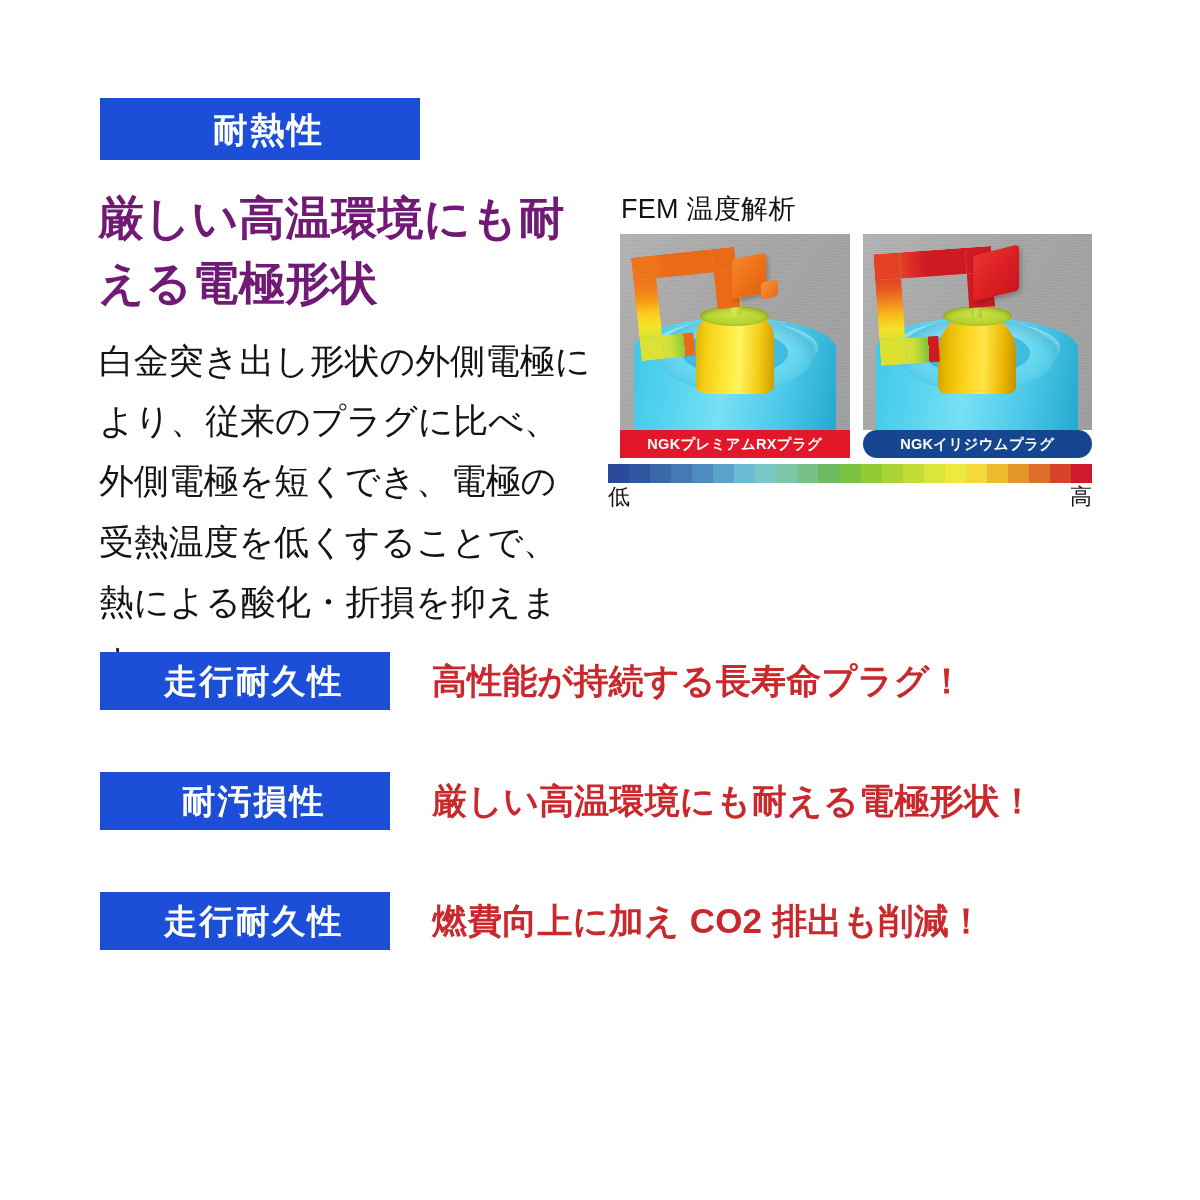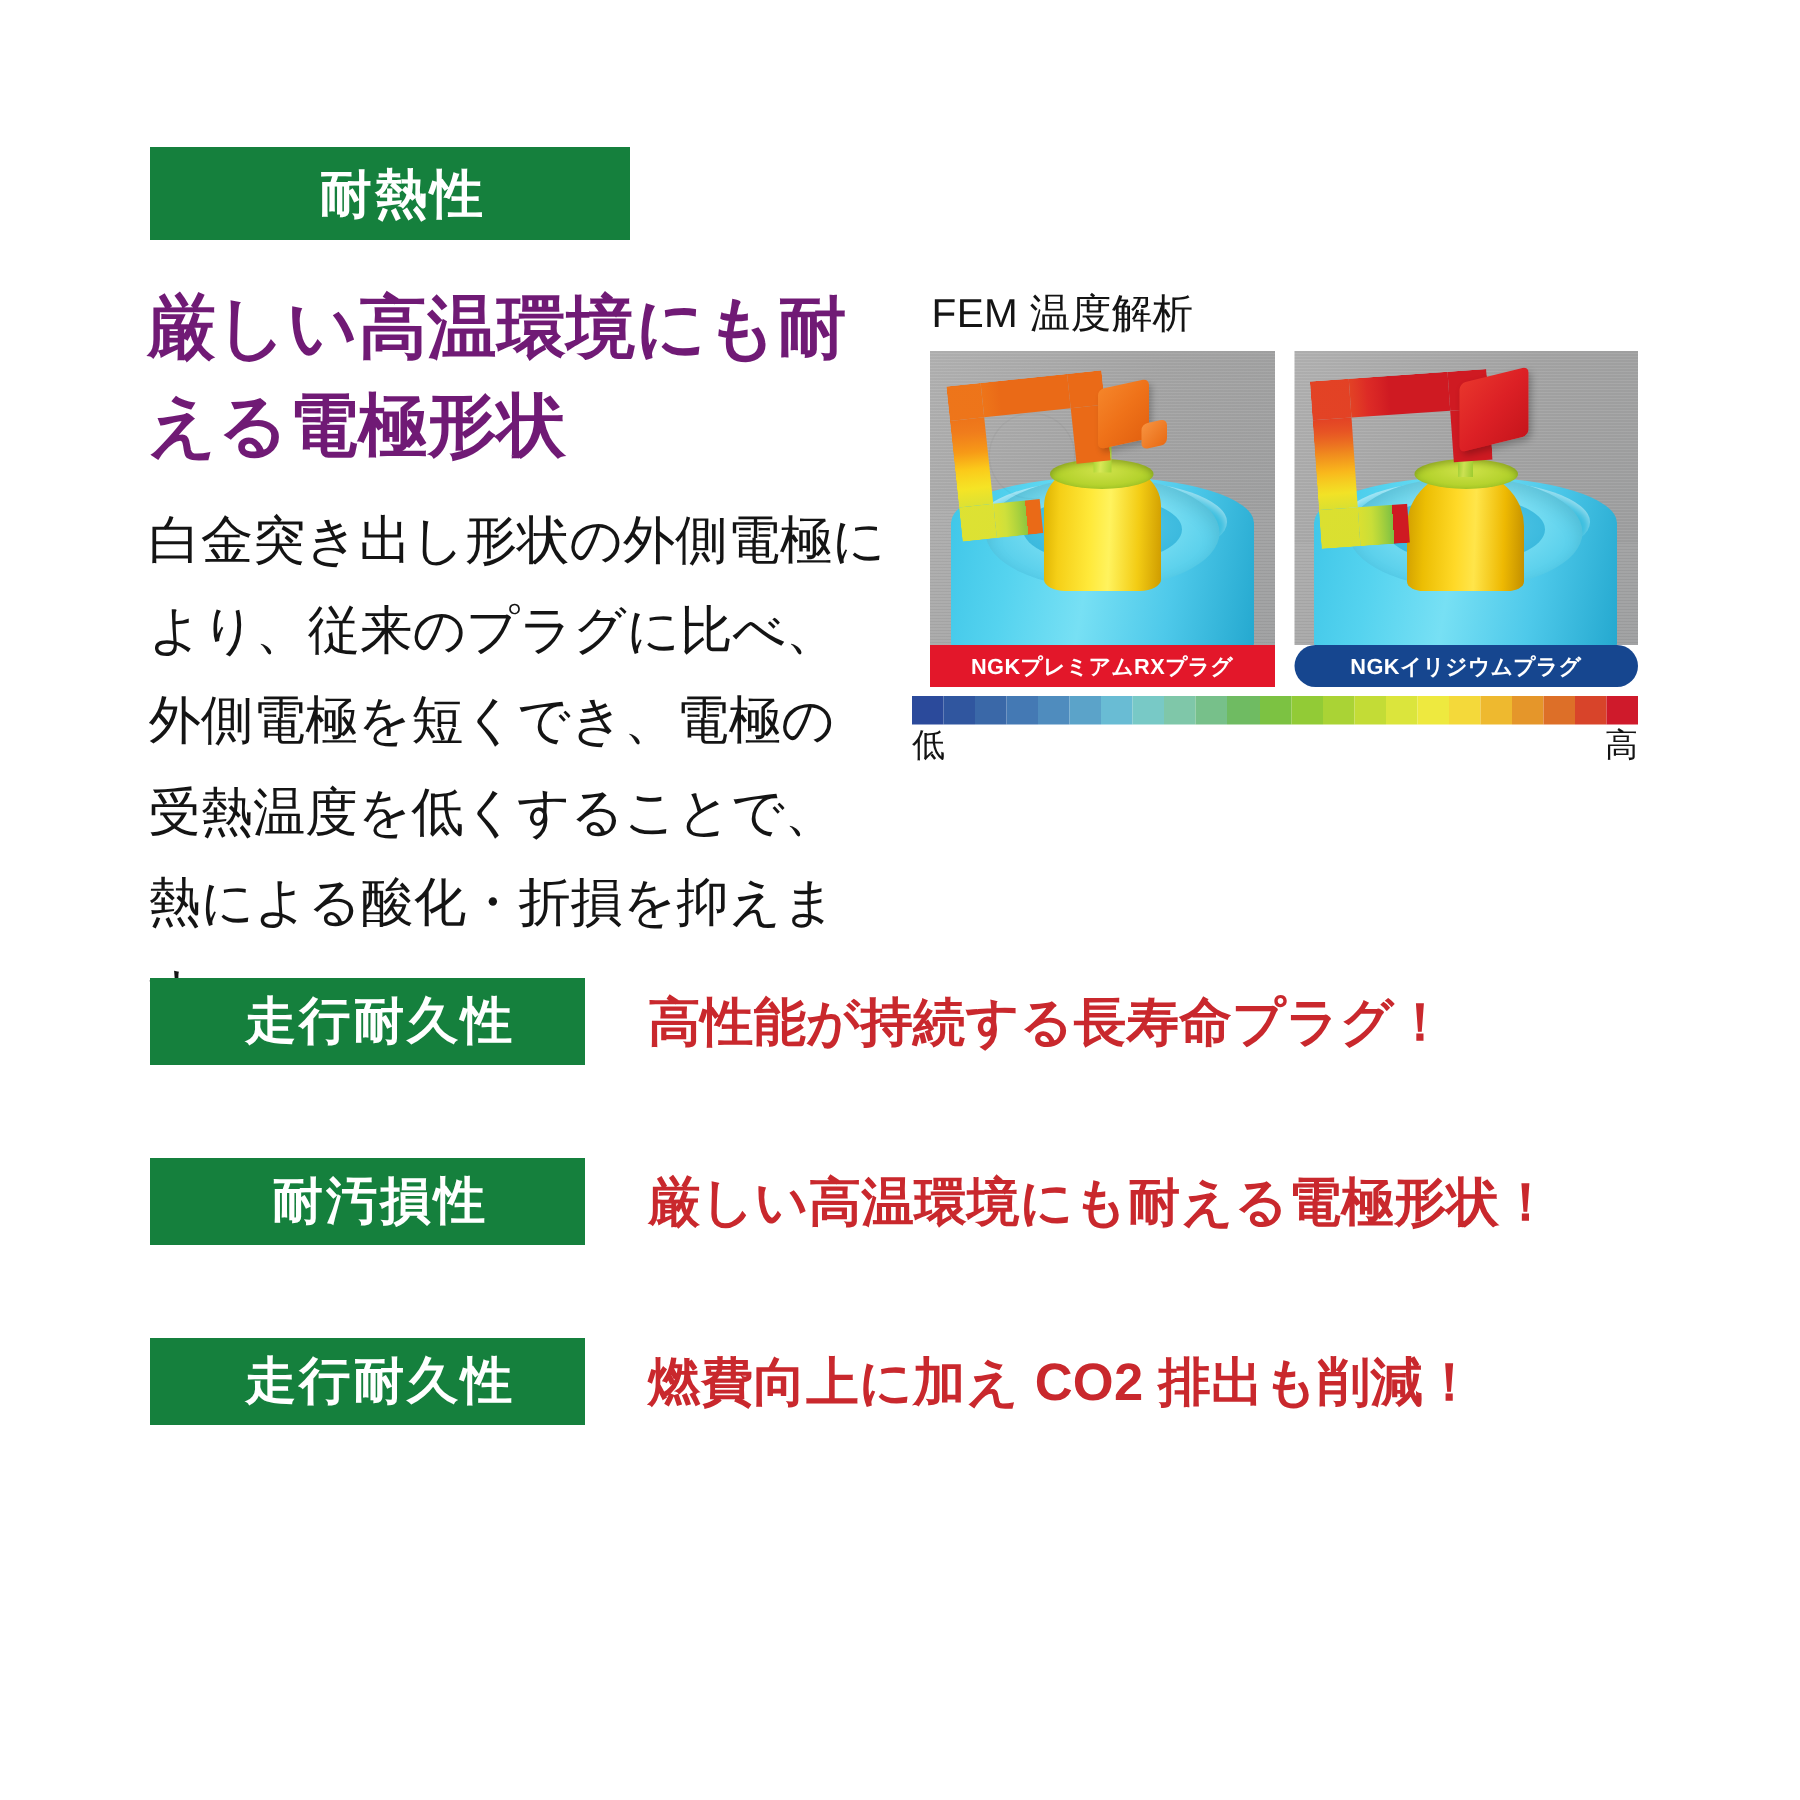--- a/index.html
+++ b/index.html
@@ -14,21 +14,21 @@
 
   body {
     font-family: "Liberation Sans", "DejaVu Sans", sans-serif;
     position: relative;
     color: #1a1a1a;
     -webkit-font-smoothing: antialiased;
   }
 
   
   .badge {
-    background: #15803d;
+    background: #1d4ed8;
     color: #ffffff;
     display: flex;
     align-items: center;
     justify-content: center;
     font-weight: 700;
     letter-spacing: 0.06em;
     line-height: 1;
     padding-left: 17px;
   }
 

